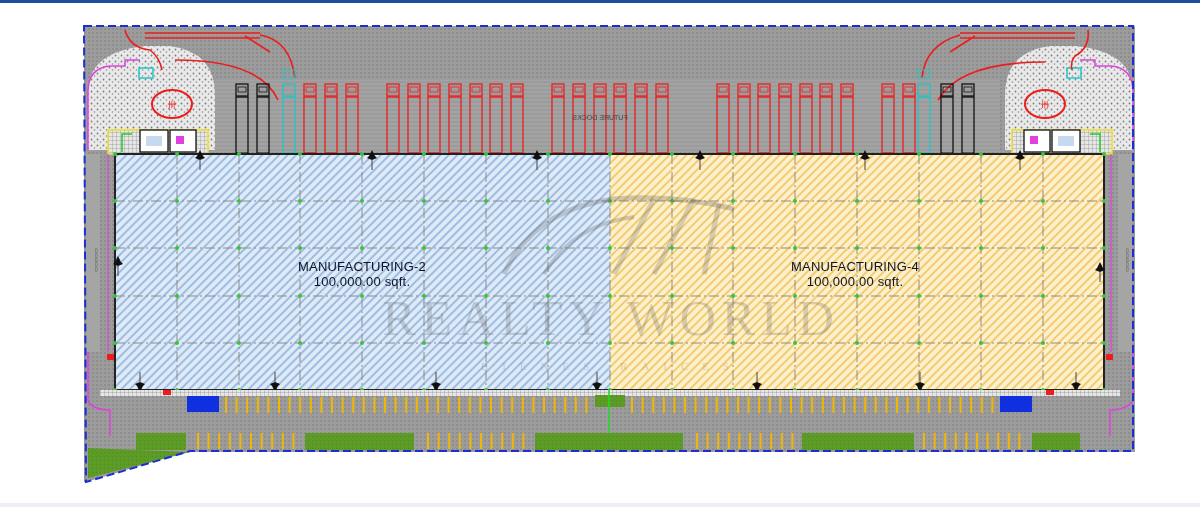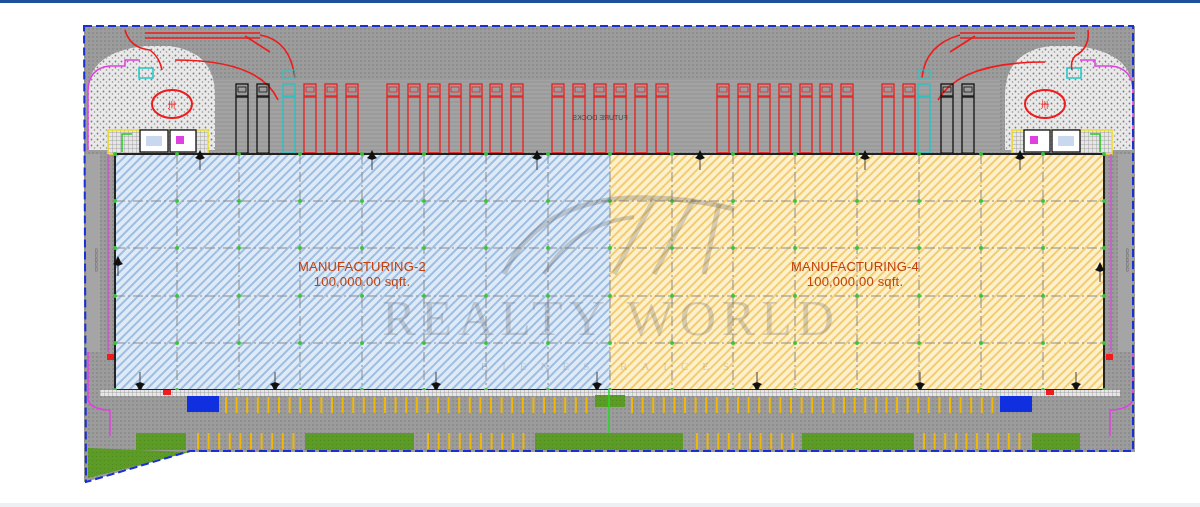--- a/index.html
+++ b/index.html
@@ -1,20 +1,20 @@
 <!DOCTYPE html>
 <html><head>
 <meta charset="utf-8">
 <style>
   html, body { margin:0; padding:0; }
   body { width:1200px; height:507px; background:#ffffff; position:relative; overflow:hidden; font-family:"Liberation Sans", sans-serif; }
   .topbar { position:absolute; left:0; top:0; width:1200px; height:3px; background:#1d4f9c; }
   .bottombar { position:absolute; left:0; top:503px; width:1200px; height:4px; background:#eceff4; }
   .plan { position:absolute; left:82px; top:24px; width:1058px; height:460px; }
-  .label-main { position:absolute; text-align:center; color:#c2410c; font-size:13px; line-height:15px; letter-spacing:0.2px; }
+  .label-main { position:absolute; text-align:center; color:#0f172a; font-size:13px; line-height:15px; letter-spacing:0.2px; }
   .wm { position:absolute; color:rgba(90,90,90,0.25); font-family:"Liberation Serif", serif; letter-spacing:6px; }
 </style>
 </head>
 <body>
 
 <div class="topbar"></div>
 
 <div class="plan">
   <svg width="1058" height="460" viewBox="82 24 1058 460" xmlns="http://www.w3.org/2000/svg">
     <defs>

